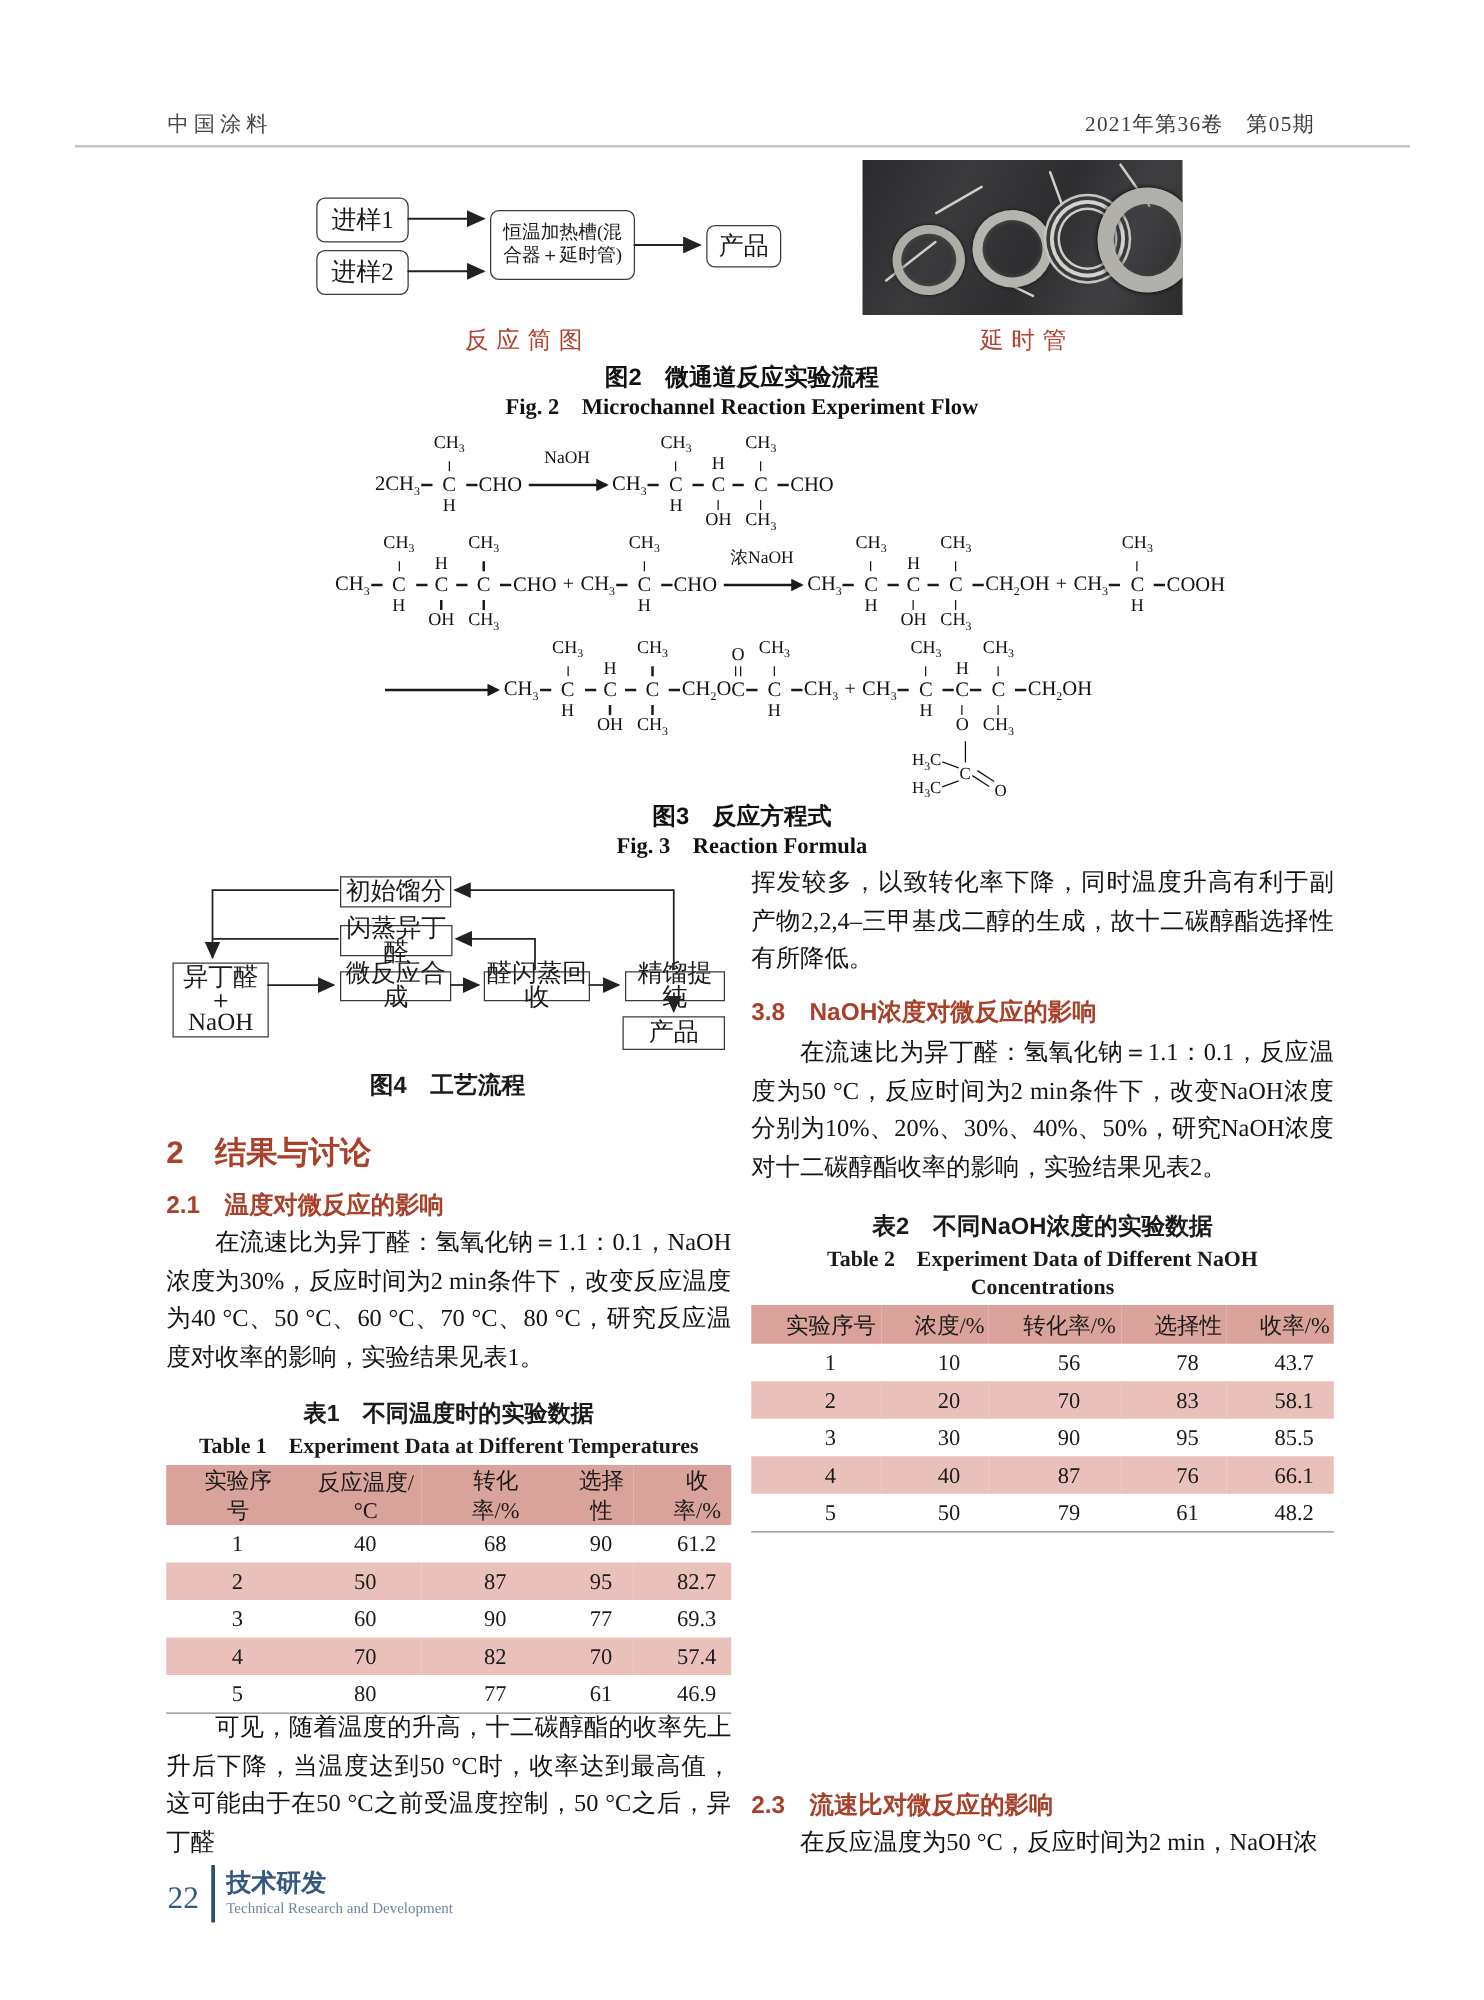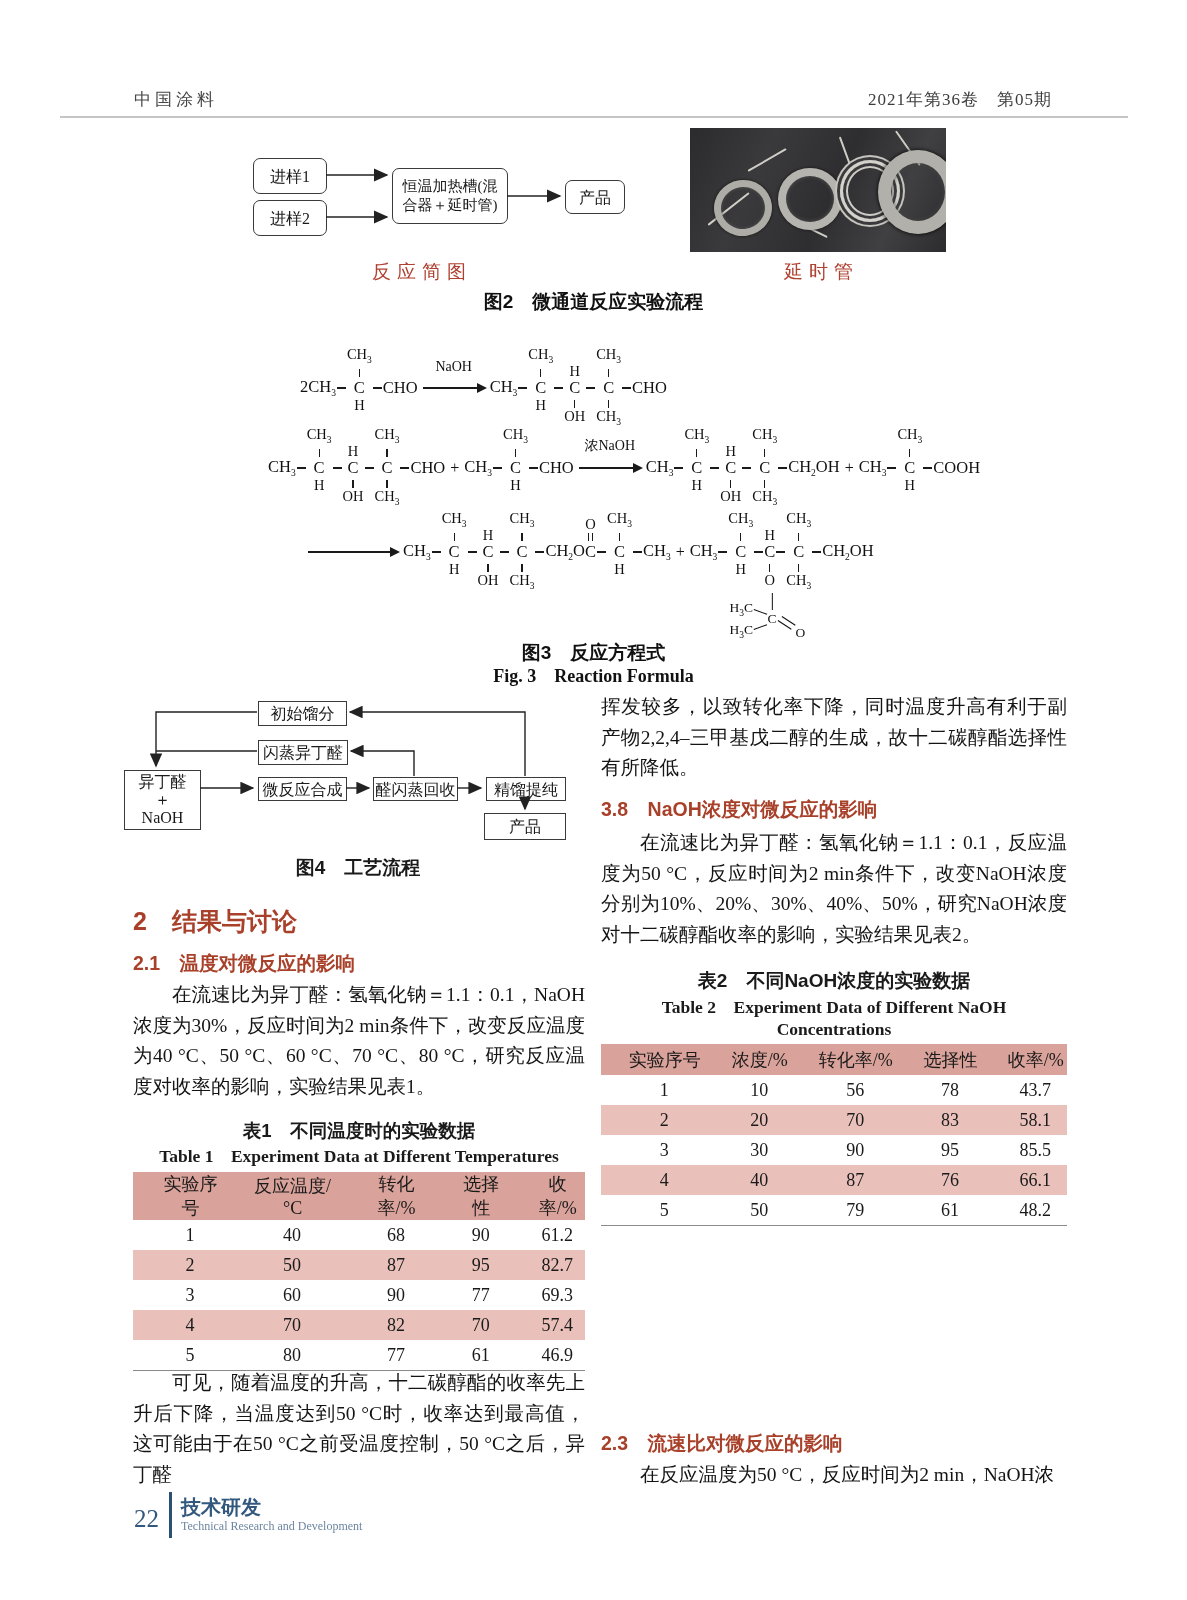--- a/index.html
+++ b/index.html
@@ -4,21 +4,21 @@
 <style>
   html,body{margin:0;padding:0;background:#ffffff;}
   #page{position:relative;width:1187px;height:1600px;background:#fff;overflow:hidden;
         font-family:"Liberation Serif",serif;color:#1a1a1a;}
   
   .jname{position:absolute;left:134px;top:88px;font-size:17px;letter-spacing:4px;color:#474747;}
   .jissue{position:absolute;right:135px;top:88px;font-size:17px;color:#3c3c3c;letter-spacing:1px;}
   .hrule{position:absolute;left:60px;top:116px;width:1068px;height:2px;background:#c3c5c7;}
   
   .fbox{position:absolute;border:1.5px solid #3a3a3a;display:flex;align-items:center;justify-content:center;
-        text-align:center;font-size:16px;background:#fff;white-space:pre-line;line-height:19px;}
+        text-align:center;font-size:20px;background:#fff;white-space:pre-line;line-height:19px;}
   .rbox{border-radius:7px;}
   .figcap-red{position:absolute;color:#b04030;font-size:19px;letter-spacing:6px;font-weight:500;}
   .capcn{position:absolute;width:100%;text-align:center;font-family:"Liberation Sans",sans-serif;
          font-weight:bold;font-size:19px;color:#111;}
   .capen{position:absolute;width:100%;text-align:center;font-weight:bold;font-size:18px;color:#111;}
   .halfcapcn{position:absolute;text-align:center;font-family:"Liberation Sans",sans-serif;font-weight:bold;font-size:19px;}
   .halfcapen{position:absolute;text-align:center;font-weight:bold;font-size:17.5px;}
   svg.conn{position:absolute;overflow:visible;}
   
   .photo{position:absolute;left:690px;top:128px;width:256px;height:124px;background:
@@ -101,20 +101,21 @@
     <div class="wire" style="left:150px;top:8px;width:40px;transform:rotate(70deg);"></div>
     <div class="wire" style="left:206px;top:2px;width:42px;transform:rotate(55deg);"></div>
     <div class="coil" style="left:24px;top:52px;width:44px;height:42px;border:7px solid #aeaca6;box-shadow:inset 0 0 4px #555, 0 0 3px #111;transform:rotate(-8deg);"></div>
     <div class="coil" style="left:88px;top:40px;width:48px;height:46px;border:8px solid #b6b4ae;box-shadow:inset 0 0 4px #555, 0 0 3px #111;"></div>
     <div class="coil" style="left:150px;top:32px;width:54px;height:56px;border:3px solid #d4d2cc;box-shadow:0 0 0 3px #3a3a3c, 0 0 0 5px #c6c4be, inset 0 0 0 3px #3a3a3c, inset 0 0 0 5px #cdcbc5;"></div>
     <div class="coil" style="left:188px;top:22px;width:54px;height:58px;border:13px solid #b2b0aa;box-shadow:inset 0 0 5px #444, 0 0 4px #000;"></div>
   </div>
   <div class="figcap-red" style="left:784px;top:259px;">延时管</div>
 
   <div class="capcn" style="top:289px;">图2　微通道反应实验流程</div>
+  <div class="capen" style="top:313px;">Fig. 2　Microchannel Reaction Experiment Flow</div>
 
   <div class="chem-row" id="eq0" style="left:300px;top:342px;">
       <div class="mol">
         <div class="ccol">
           <div class="ctop"></div>
           <div class="cmid">
             <span>2CH<sub>3</sub></span>
           </div>
           <div class="cbot"></div>
         </div>
@@ -746,21 +747,21 @@
             <span>CH<sub>2</sub>OH</span>
           </div>
           <div class="cbot"></div>
         </div>
       </div>
     </div>
 
   <div class="capcn" style="top:640px;">图3　反应方程式</div>
   <div class="capen" style="top:664px;">Fig. 3　Reaction Formula</div>
 
-  <div style="position:absolute;left:121px;top:690px;width:460px;height:160px;">
+  <div style="position:absolute;left:135px;top:690px;width:460px;height:160px;">
     <div class="fbox" style="left:137px;top:11px;width:87px;height:23px;">初始馏分</div>
     <div class="fbox" style="left:137px;top:50px;width:88px;height:23px;">闪蒸异丁醛</div>
     <div class="fbox" style="left:3px;top:80px;width:75px;height:58px;line-height:18px;">异丁醛
 ＋
 NaOH</div>
     <div class="fbox" style="left:137px;top:87px;width:87px;height:22px;">微反应合成</div>
     <div class="fbox" style="left:252px;top:87px;width:83px;height:22px;">醛闪蒸回收</div>
     <div class="fbox" style="left:365px;top:87px;width:78px;height:22px;">精馏提纯</div>
     <div class="fbox" style="left:363px;top:123px;width:80px;height:25px;">产品</div>
     <svg class="conn" width="460" height="160" style="left:0;top:0;">

